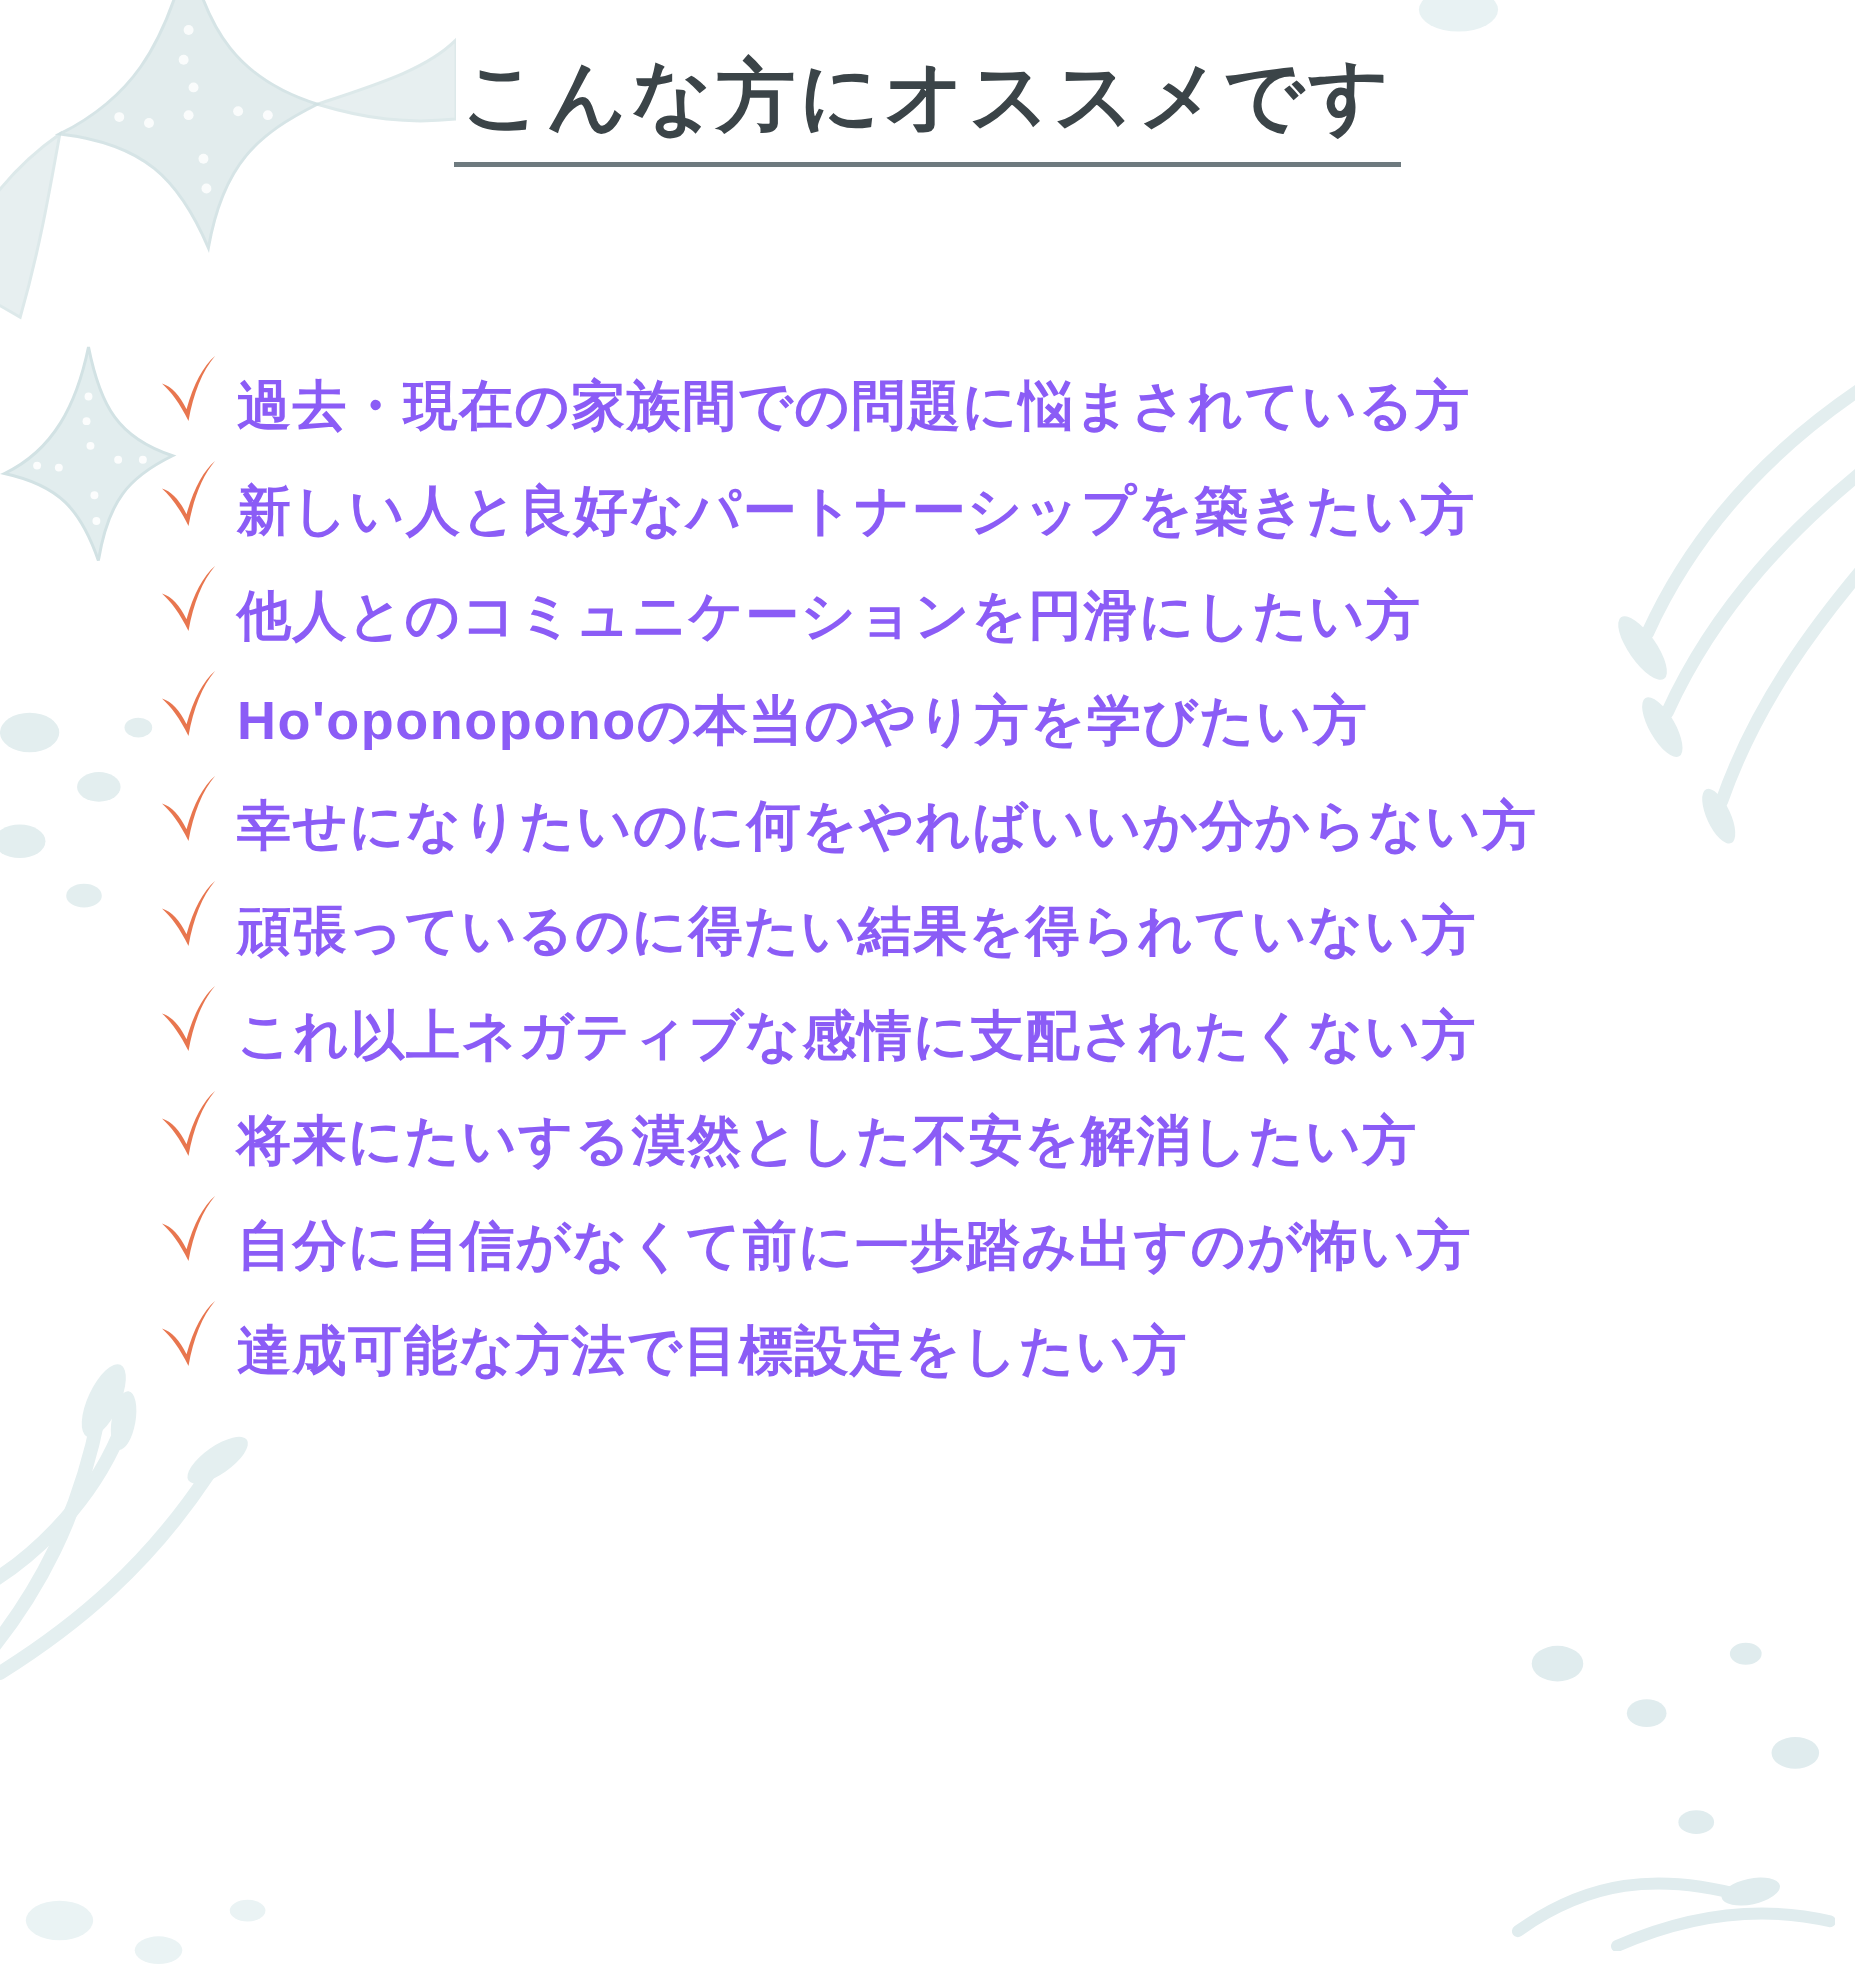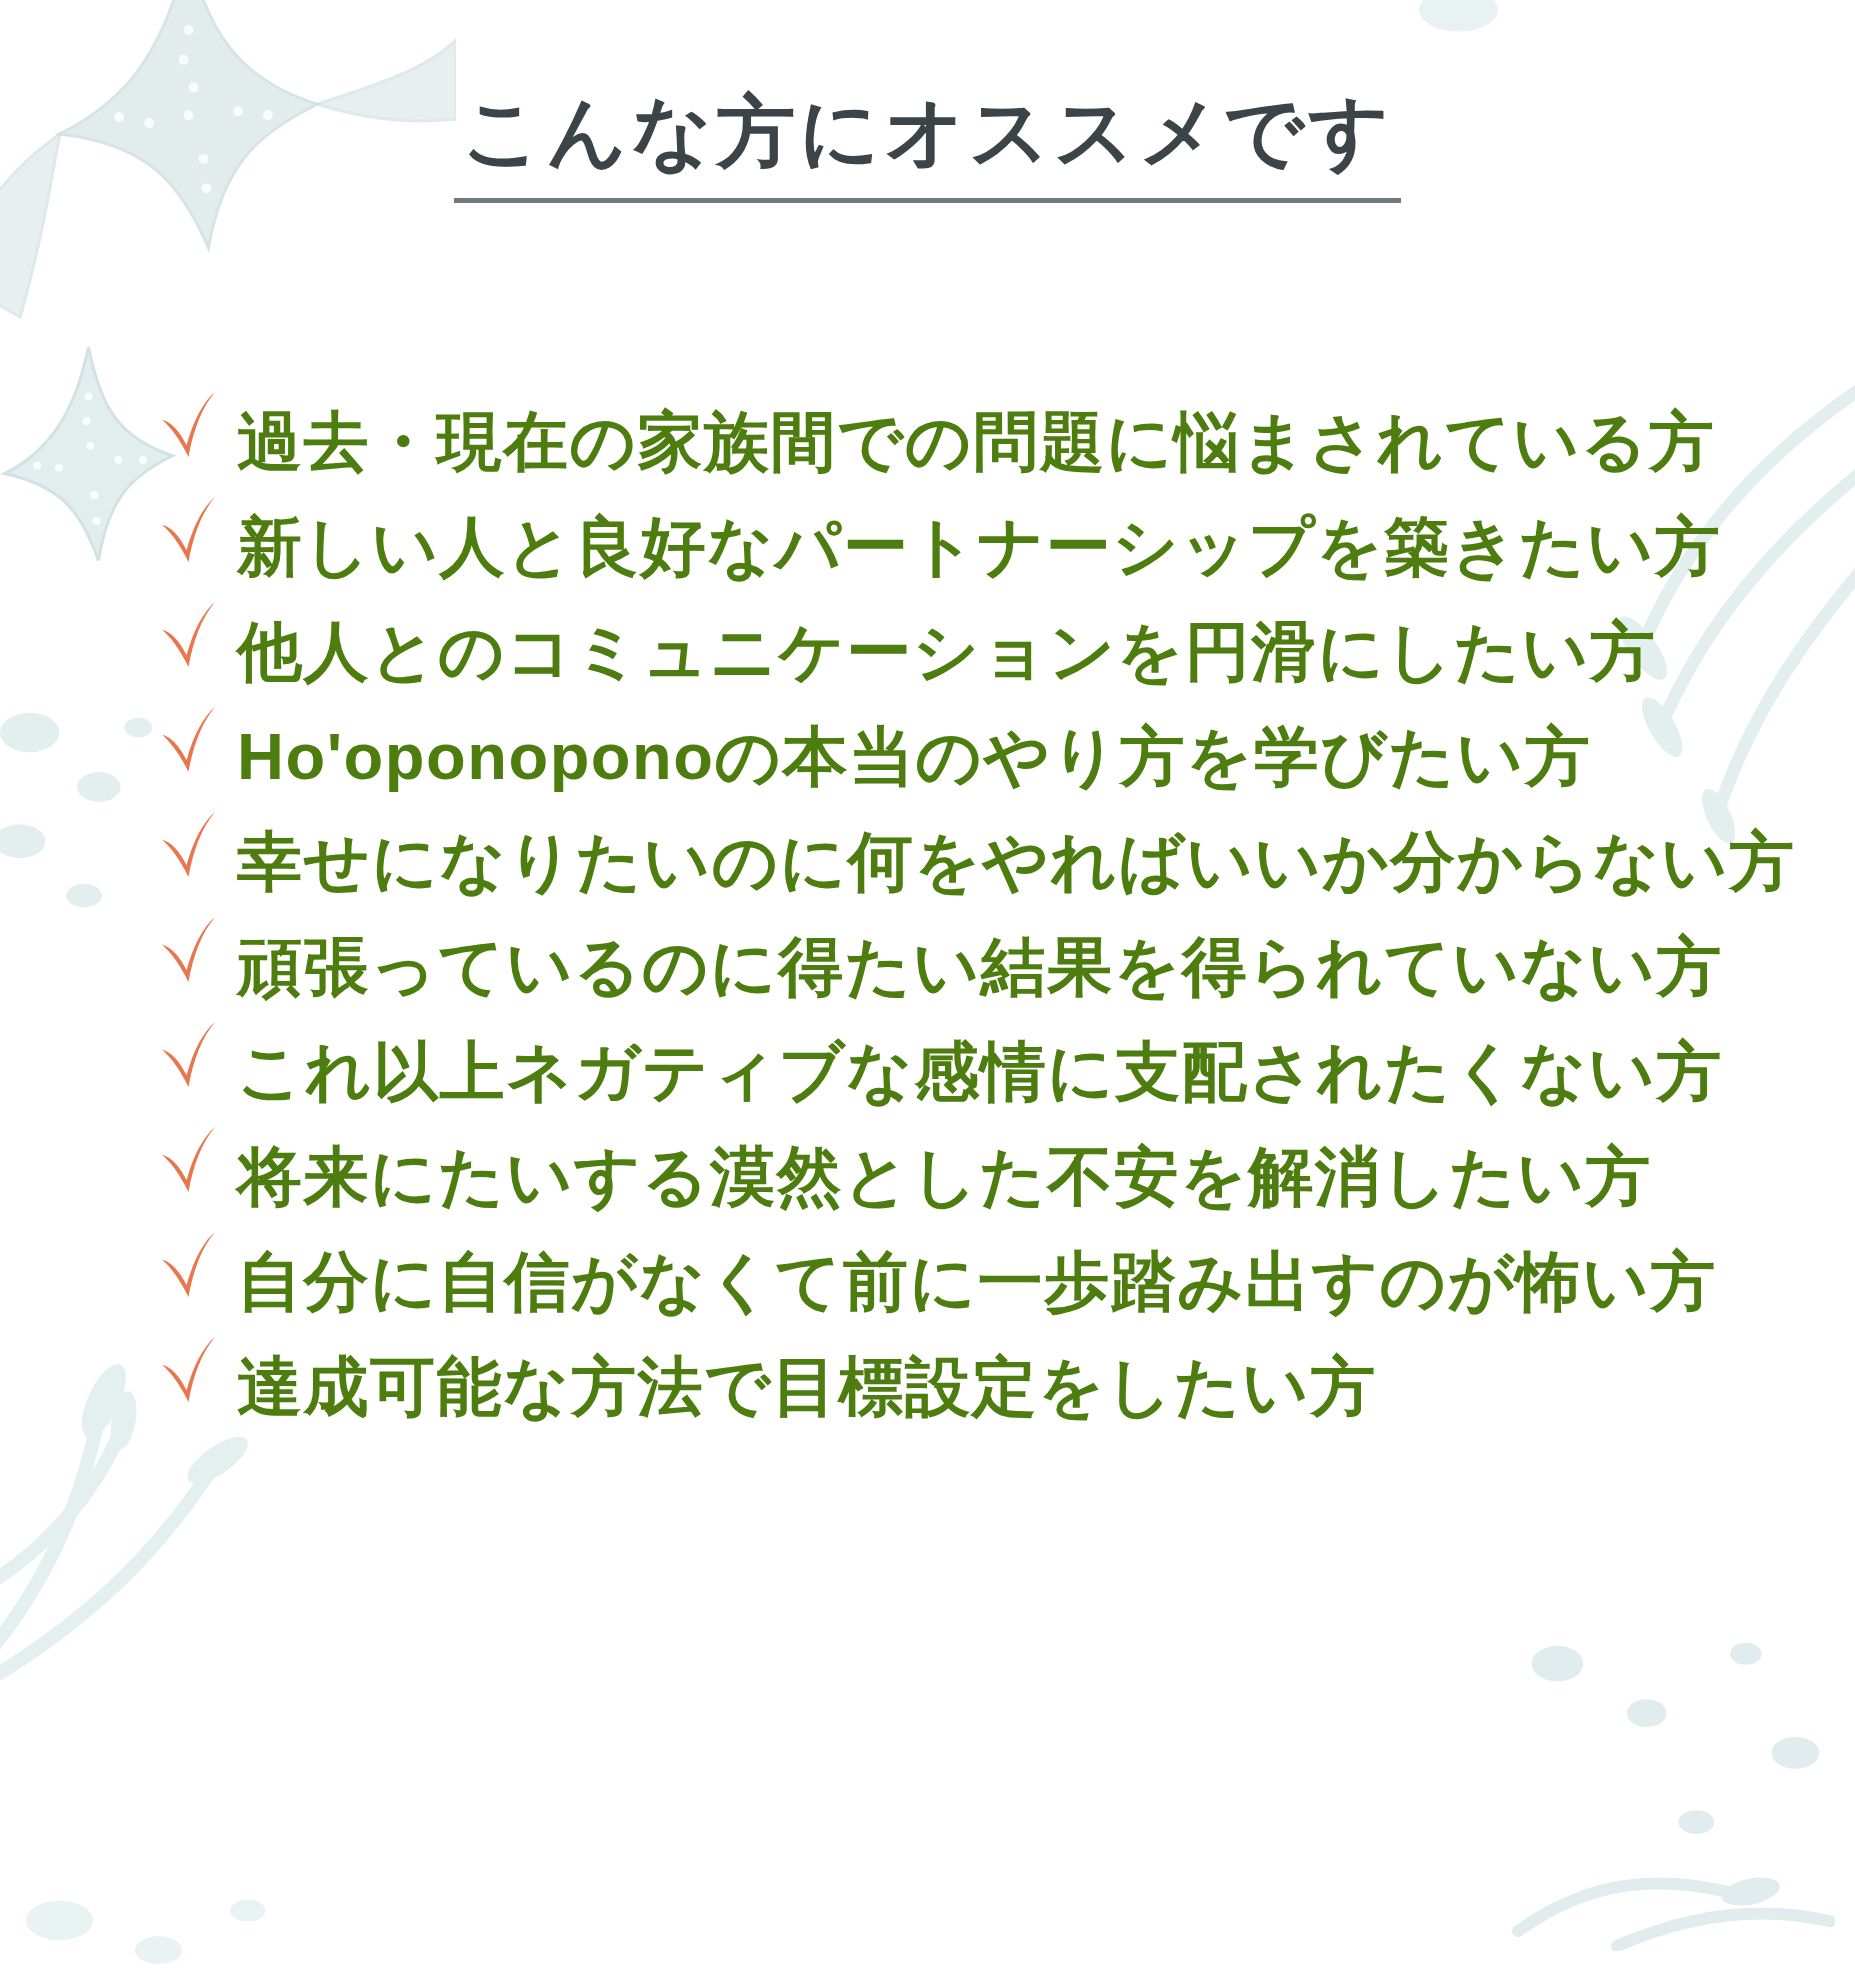--- a/index.html
+++ b/index.html
@@ -31,21 +31,20 @@
     position: relative;
     z-index: 2;
     width: 100%;
     height: 100%;
     box-sizing: border-box;
     padding: 0;
   }
 
   .heading-wrap {
     text-align: center;
-    margin-top: 36px;
   }
   .heading {
     display: inline-block;
     font-size: 79px;
     font-weight: bold;
     color: #3b4448;
     letter-spacing: 4px;
     padding: 0 8px 22px 8px;
     border-bottom: 5px solid #6e7a7f;
     line-height: 1.1;
@@ -65,23 +64,23 @@
     height: 105px;
   }
   .check-icon {
     flex: 0 0 auto;
     width: 61px;
     height: 71px;
     margin-right: 18px;
     display: block;
   }
   .item-label {
-    font-size: 65px;
+    font-size: 54px;
     font-weight: bold;
-    color: #4d7c0f;
+    color: #8b5cf6;
     letter-spacing: 1.5px;
     white-space: nowrap;
     line-height: 1;
     margin-top: 32px;
   }
 </style>
 </head>
 <body>
 
 <div class="bg-deco">

